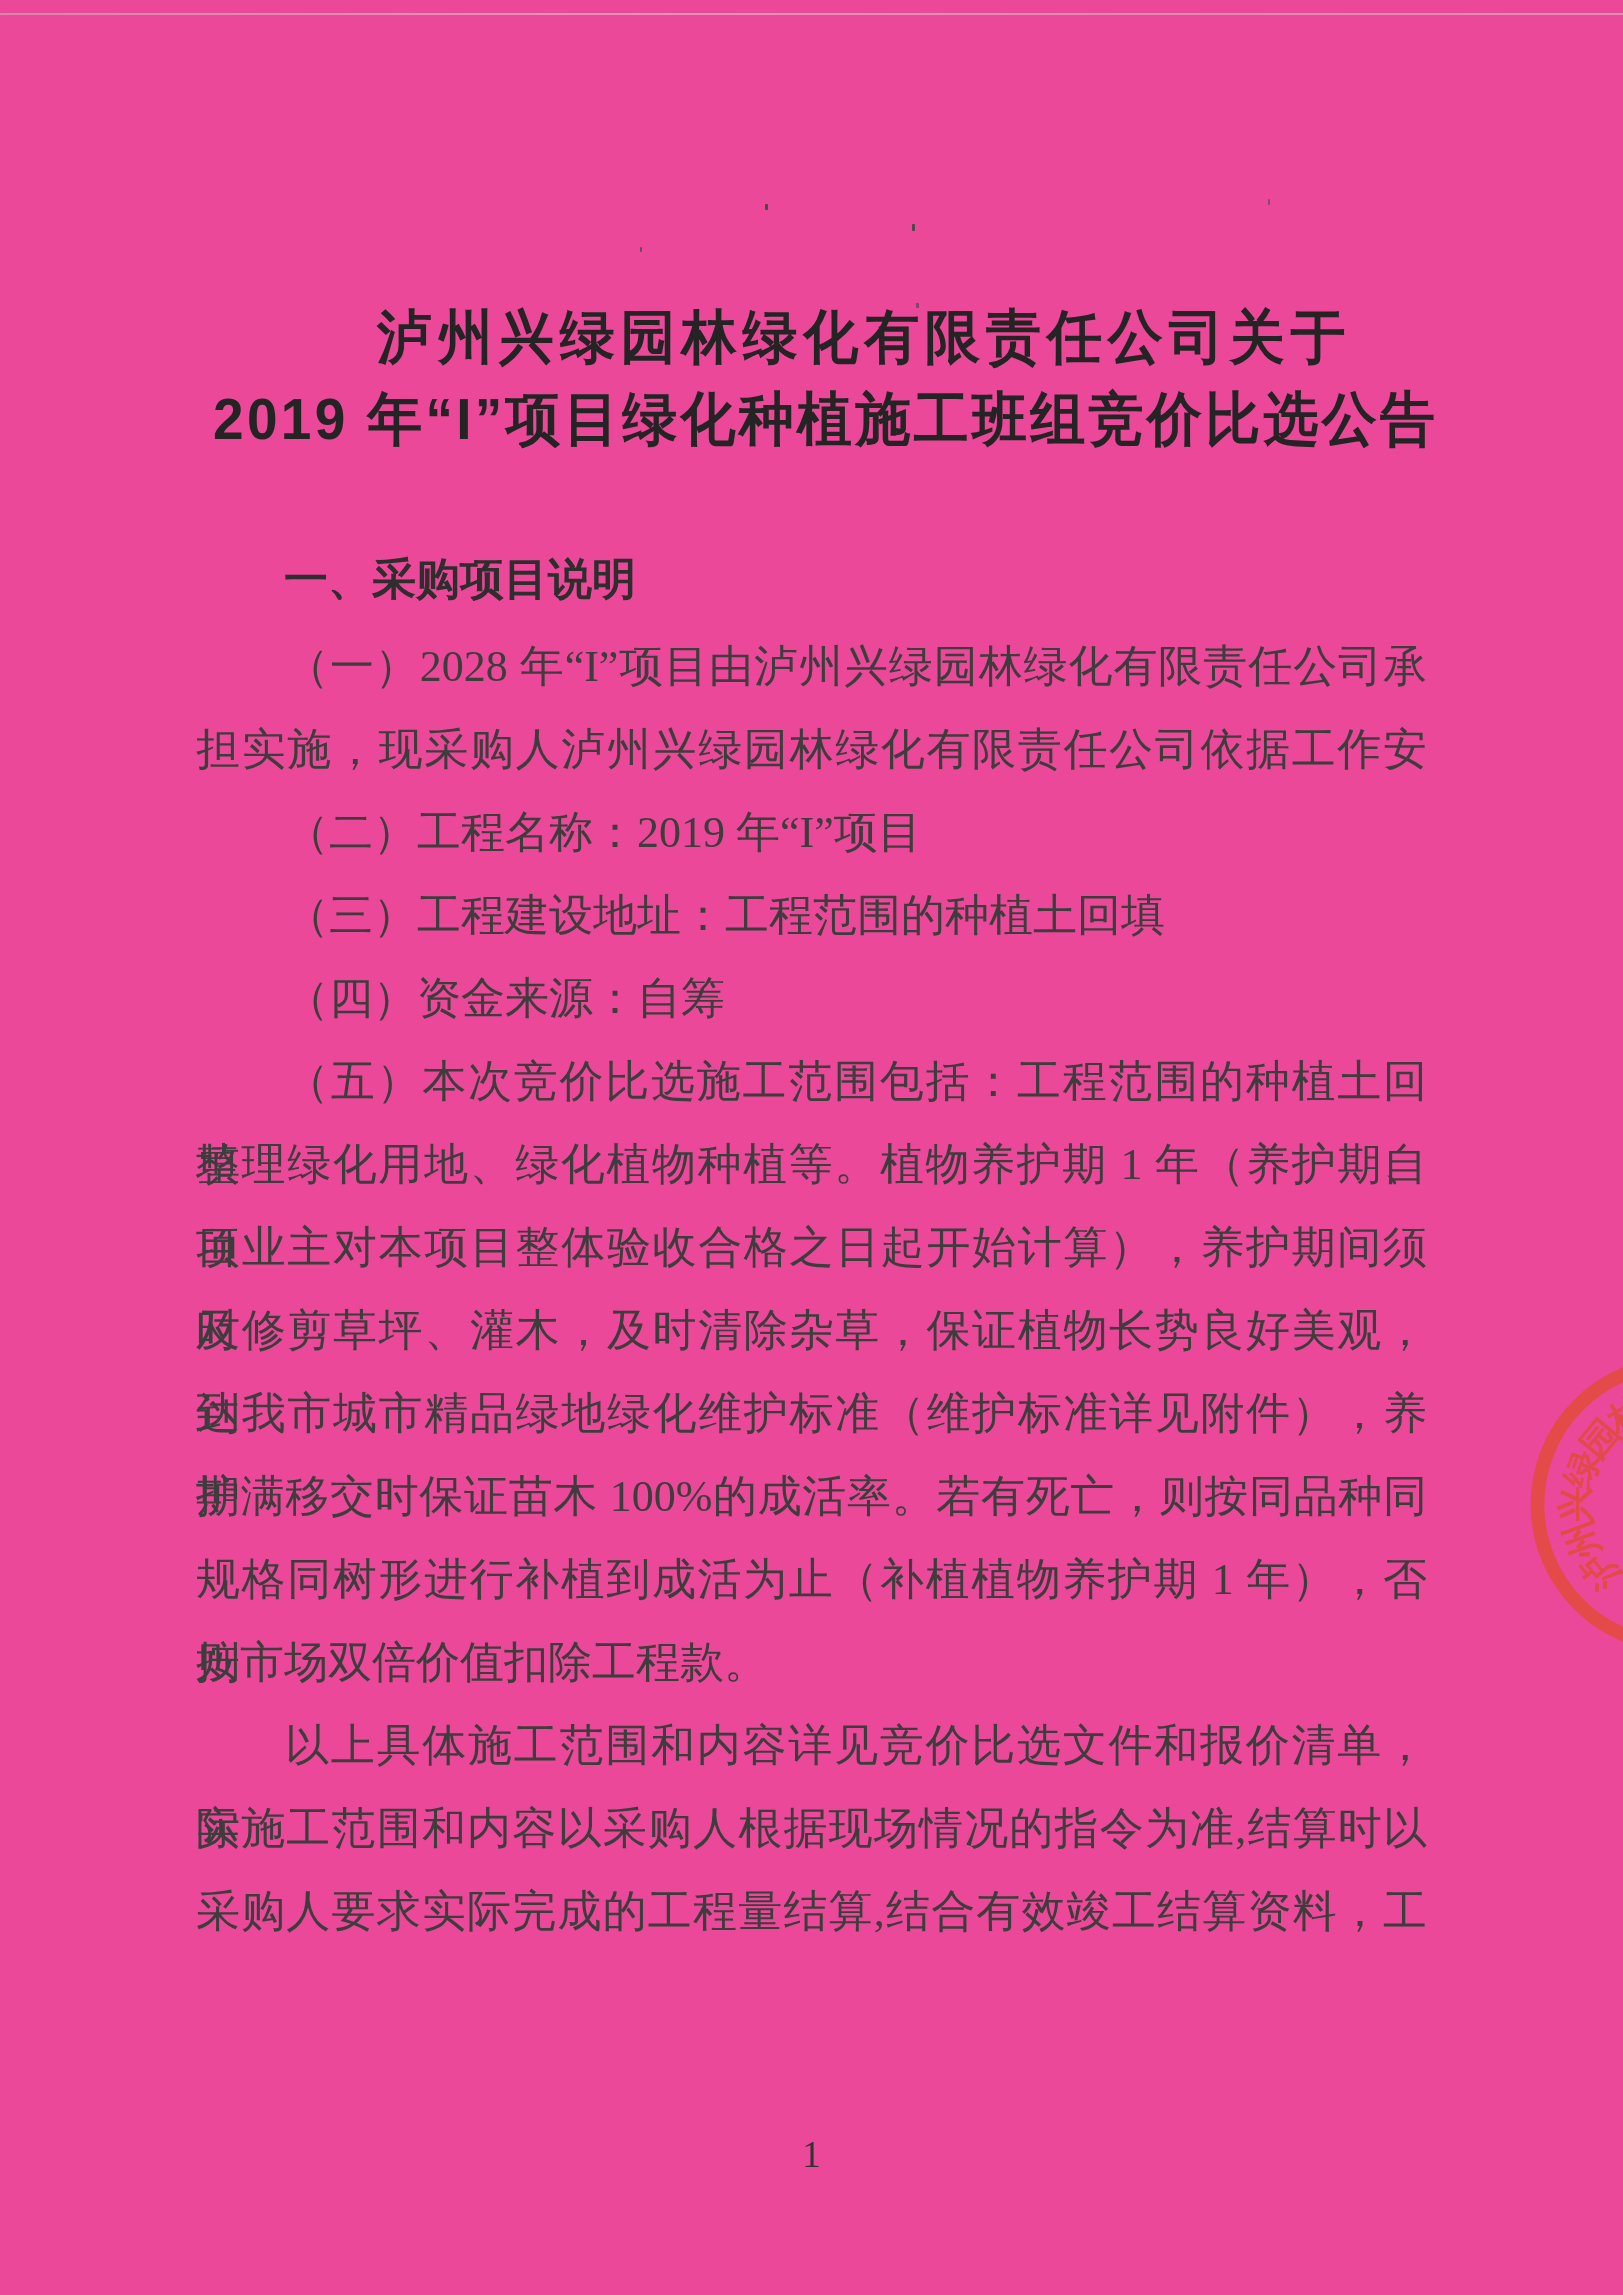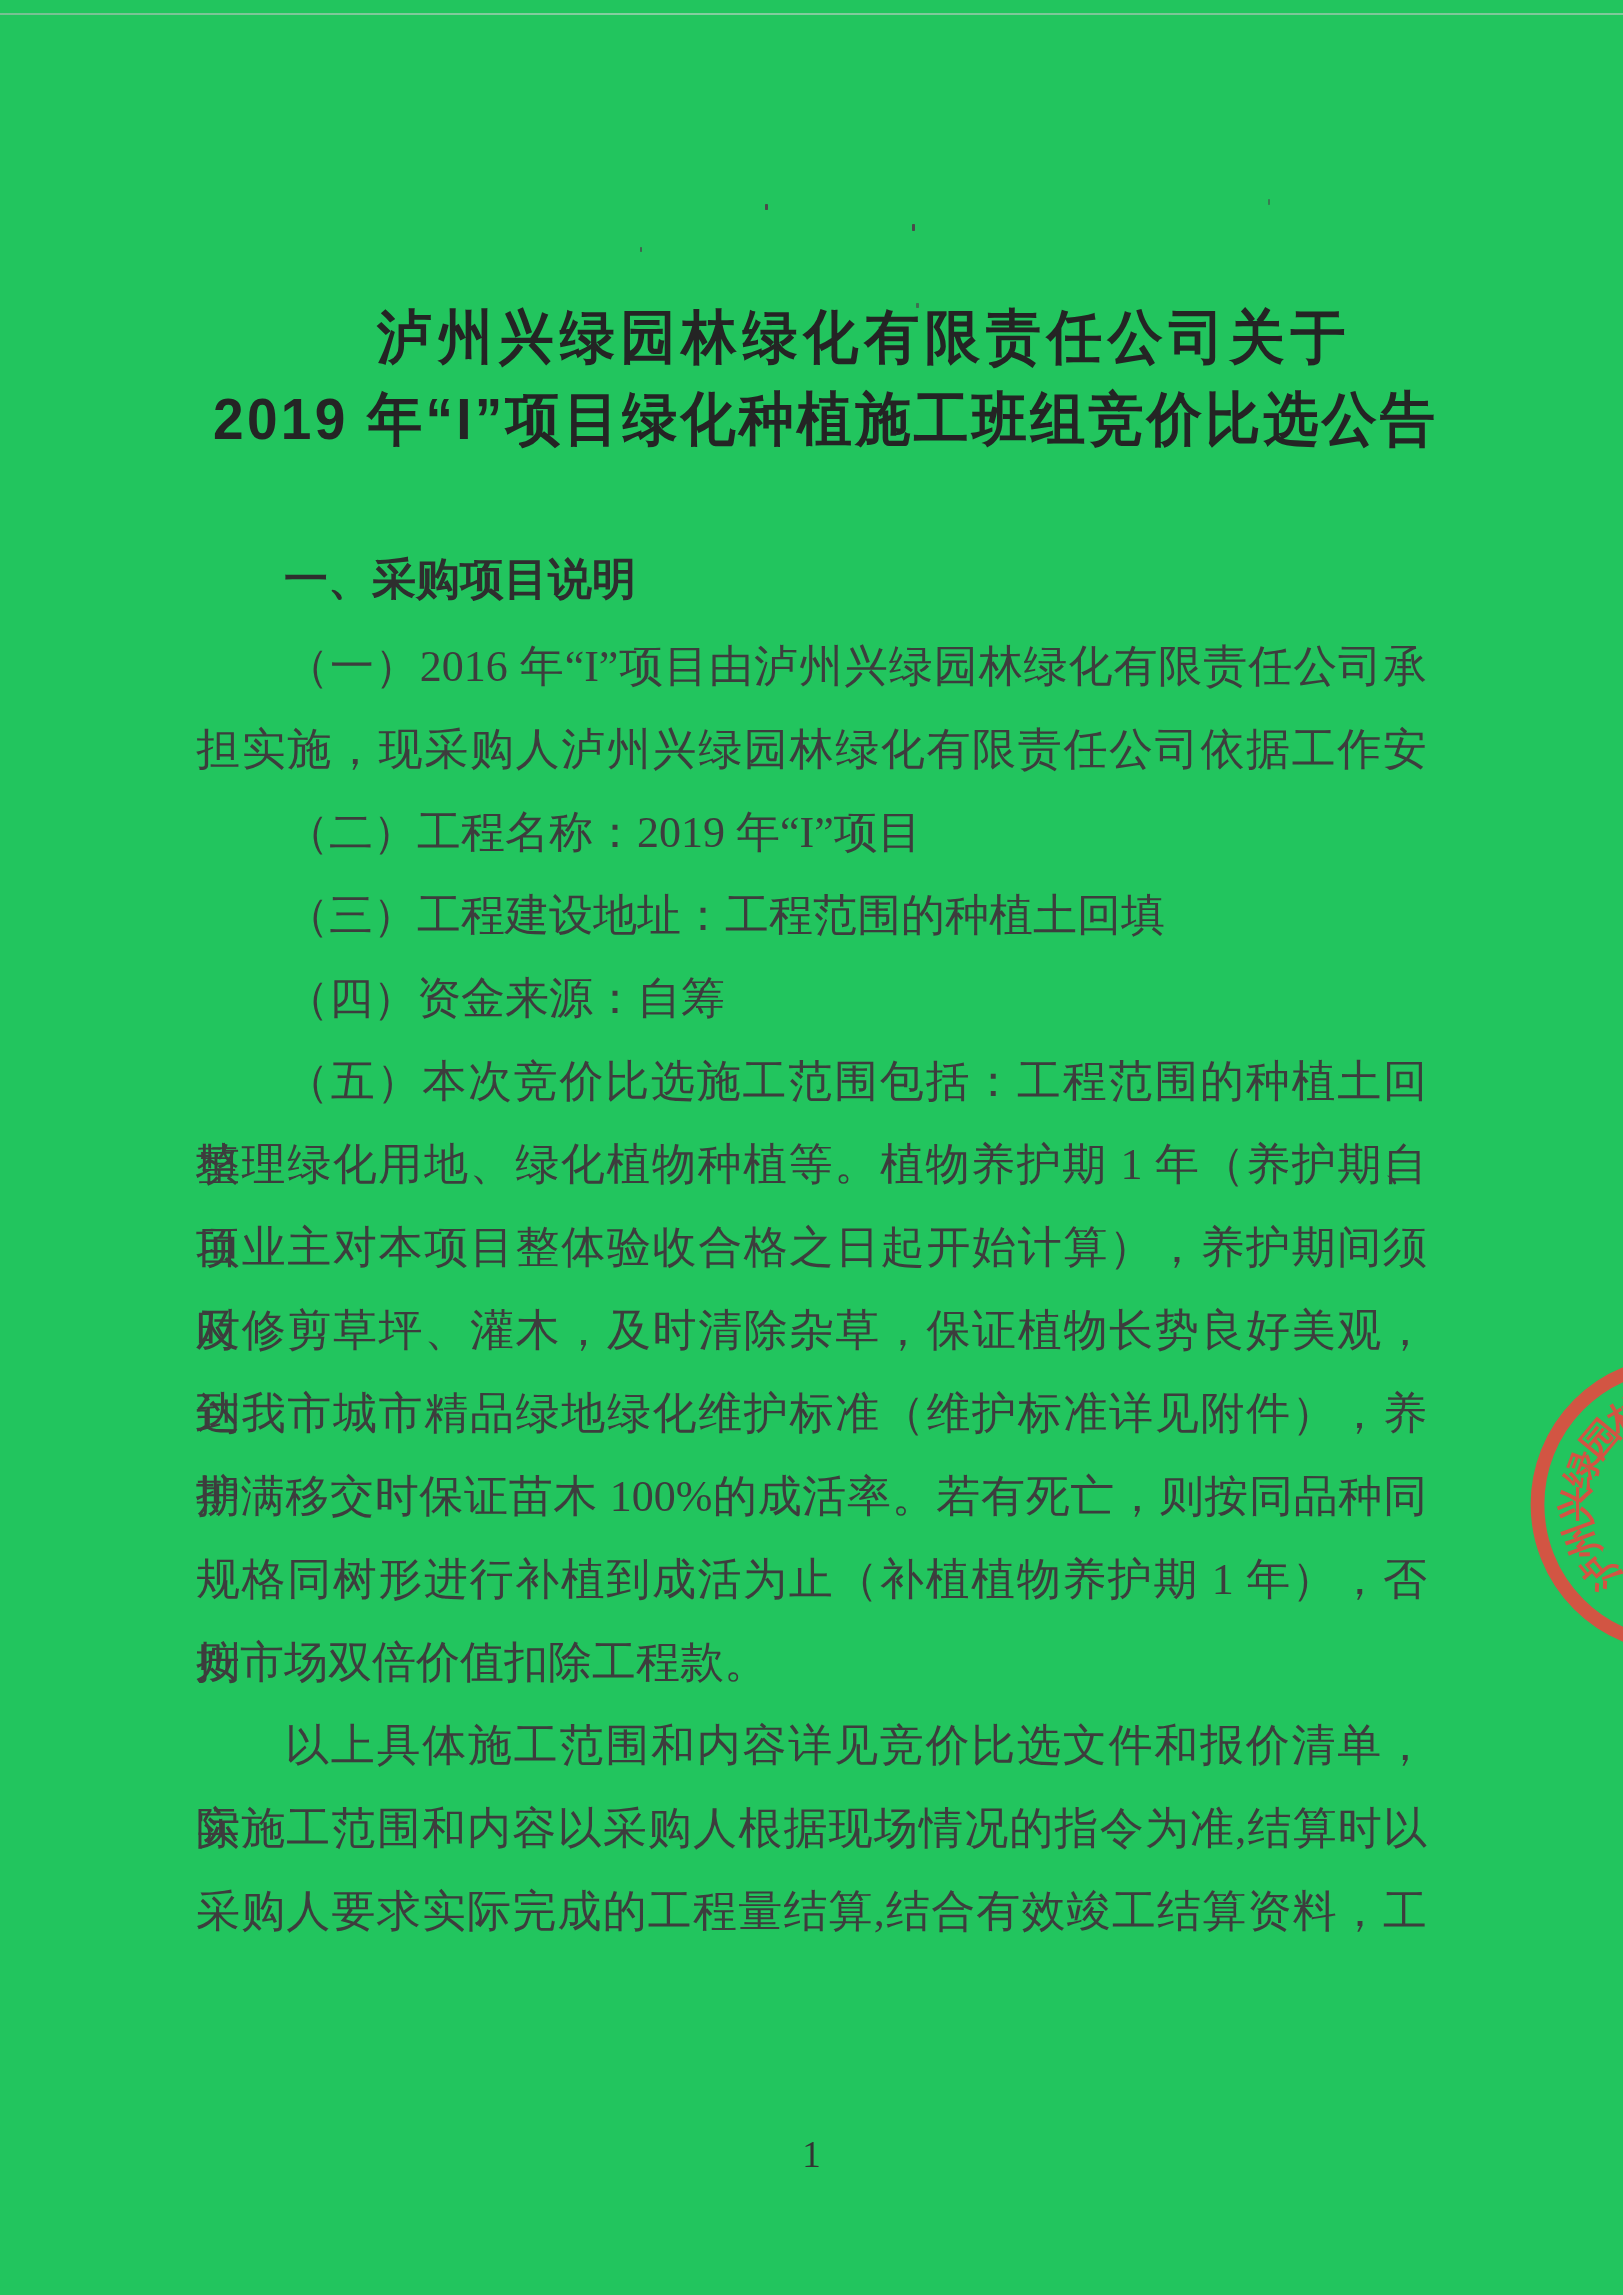--- a/index.html
+++ b/index.html
@@ -1,20 +1,20 @@
 <!DOCTYPE html>
 <html style="font-size:10.5px"><head>
 <meta charset="utf-8">
 <style>
   html, body { margin: 0; padding: 0; background: #e8e8e8; }
   .page {
     position: relative;
     width: 1623px;
     height: 2295px;
-    background: #22c55e;
+    background: #ec4899;
     overflow: hidden;
     font-family: "Liberation Serif", "DejaVu Serif", serif;
   }
   
   .scan-edge {
     position: absolute;
     left: 0; top: 13px;
     width: 100%; height: 2px;
     background: linear-gradient(90deg, #bdbdbd 0%, #d6d6d6 40%, #c6c6c6 70%, #cccccc 100%);
     opacity: 0.55;
@@ -115,21 +115,21 @@
   <div class="speck s4"></div>
   <div class="speck s5"></div>
 
   <div class="title-line title-1">泸州兴绿园林绿化有限责任公司关于</div>
 
   <div class="title-line title-2">2019 年“I”项目绿化种植施工班组竞价比选公告</div>
 
   <div class="section-heading">一、采购项目说明</div>
 
   <div class="doc-body">
-      <div class="line j ind">（一）2016 年“I”项目由泸州兴绿园林绿化有限责任公司承</div>
+      <div class="line j ind">（一）2028 年“I”项目由泸州兴绿园林绿化有限责任公司承</div>
       <div class="line j">担实施，现采购人泸州兴绿园林绿化有限责任公司依据工作安</div>
       <div class="line ind">（二）工程名称：2019 年“I”项目</div>
       <div class="line ind">（三）工程建设地址：工程范围的种植土回填</div>
       <div class="line ind">（四）资金来源：自筹</div>
       <div class="line j ind">（五）本次竞价比选施工范围包括：工程范围的种植土回填、</div>
       <div class="line j">整理绿化用地、绿化植物种植等。植物养护期 1 年（养护期自项</div>
       <div class="line j">目业主对本项目整体验收合格之日起开始计算），养护期间须及</div>
       <div class="line j">时修剪草坪、灌木，及时清除杂草，保证植物长势良好美观，达</div>
       <div class="line j">到我市城市精品绿地绿化维护标准（维护标准详见附件），养护</div>
       <div class="line j">期满移交时保证苗木 100%的成活率。若有死亡，则按同品种同</div>

